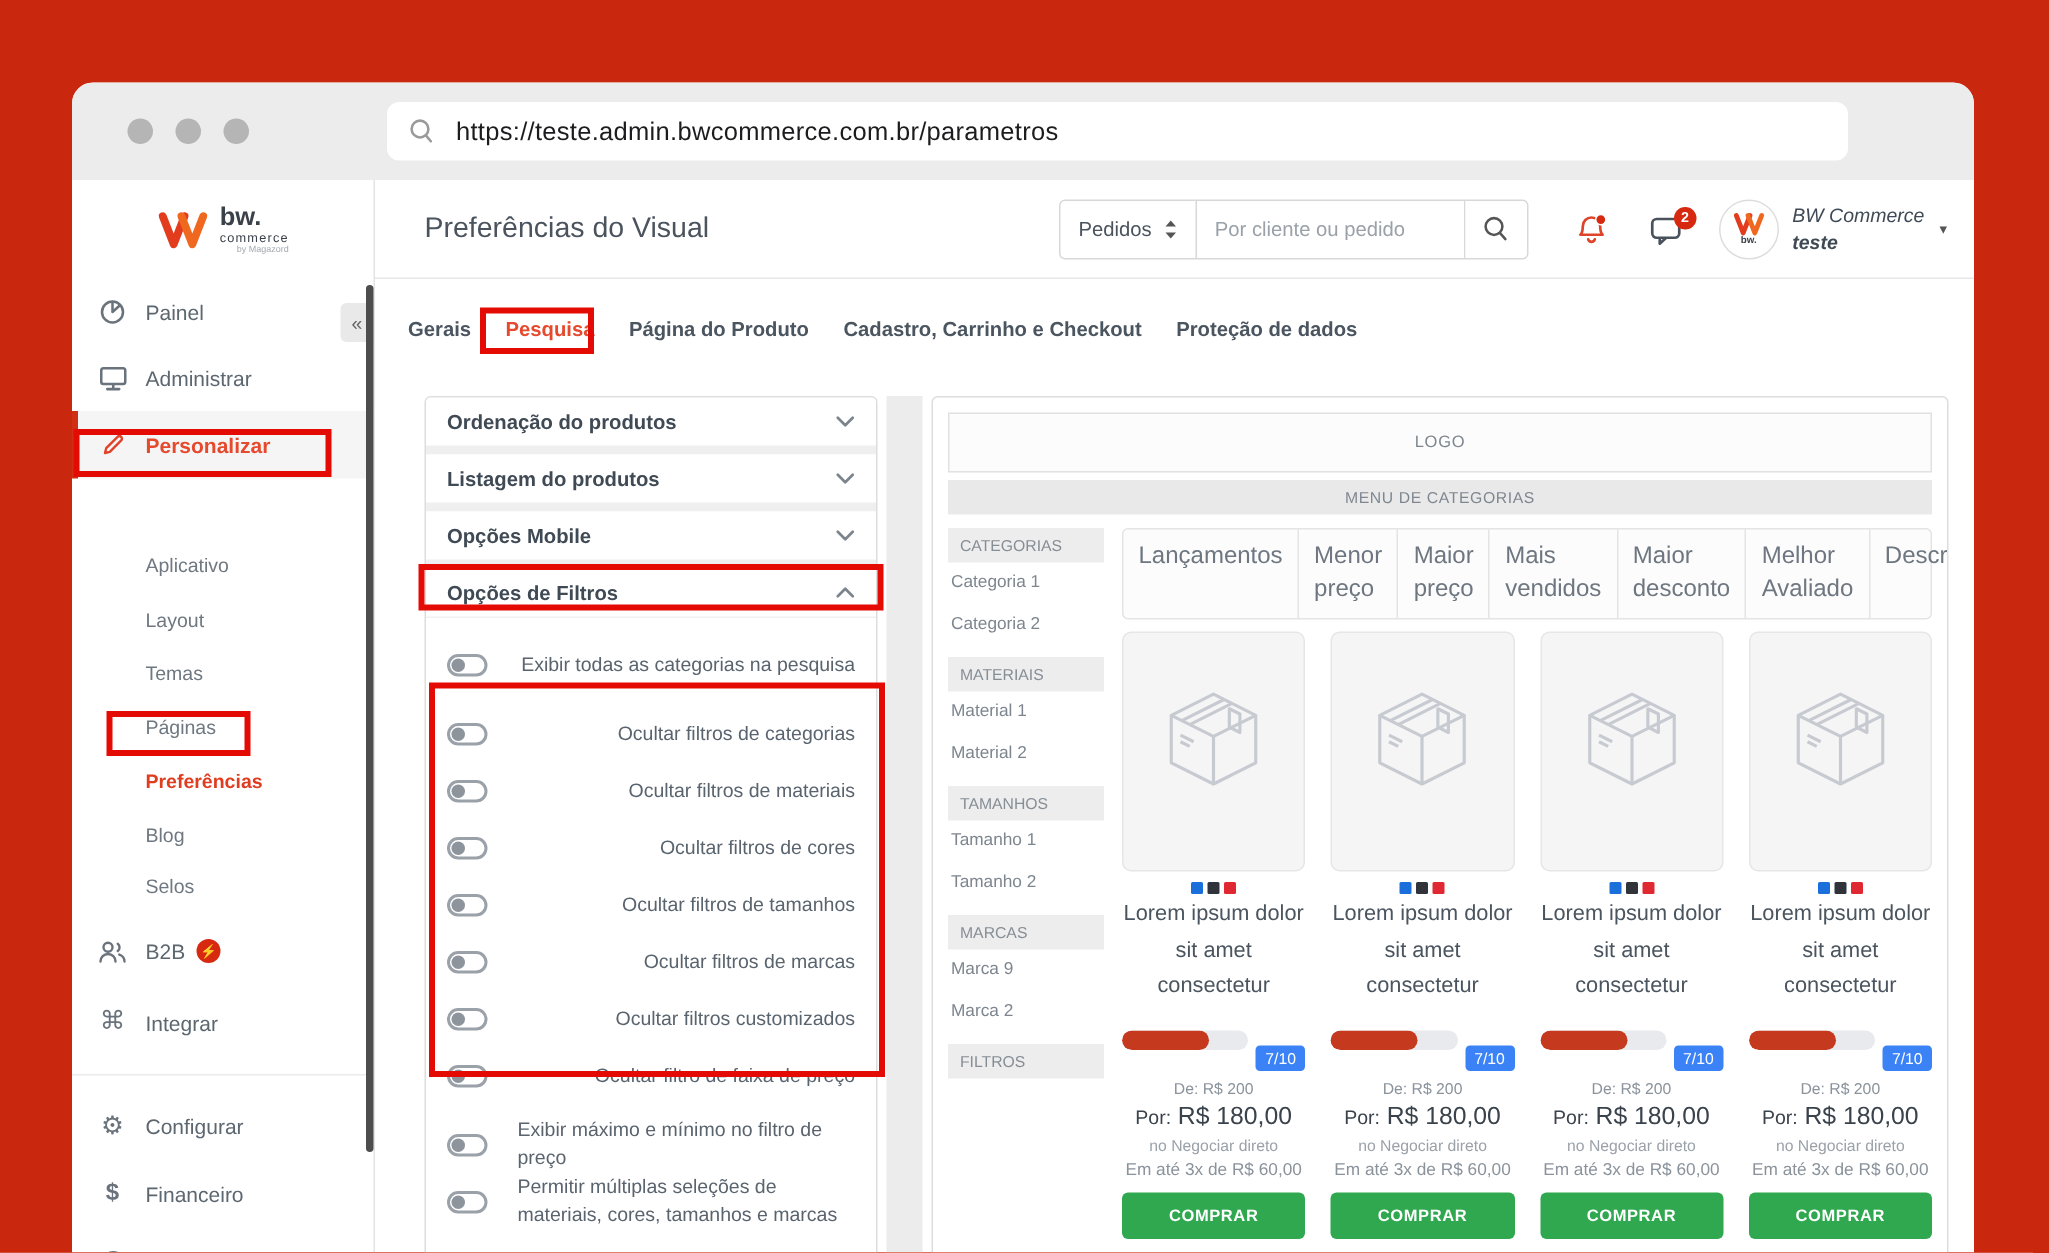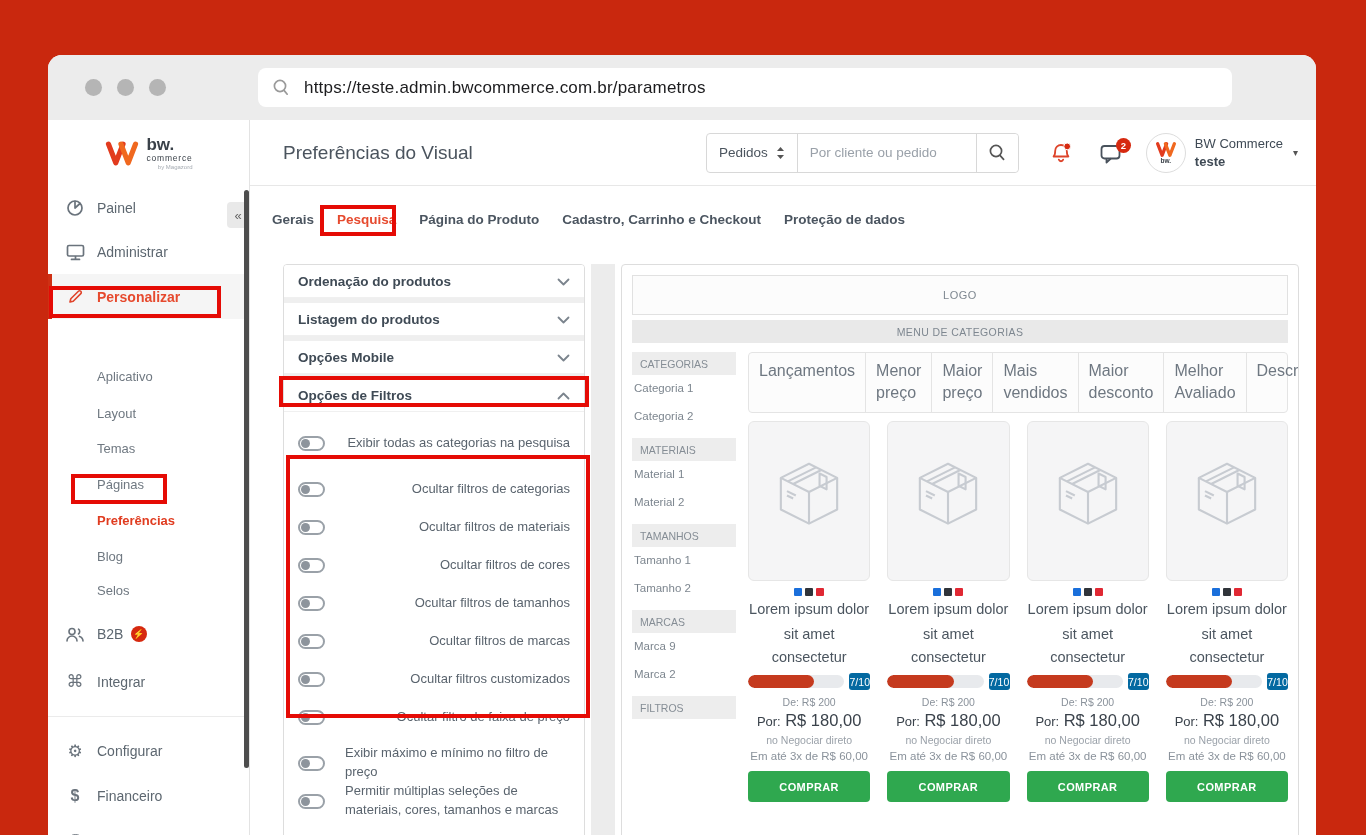--- a/index.html
+++ b/index.html
@@ -54,21 +54,21 @@
   .sg-btn{width:42px;height:100%;border:none;border-left:1px solid #d8d8d8;background:#fff;display:flex;
     align-items:center;justify-content:center;cursor:pointer;border-radius:0 4px 4px 0;}
   .hicon{position:relative;display:flex;align-items:center;justify-content:center;cursor:pointer;}
   .bell{margin-left:30px;}
   .chat{margin-left:26px;}
   .chat-badge{position:absolute;right:-9px;top:-4px;width:15px;height:15px;border-radius:50%;background:#d6290f;
     color:#fff;font-size:9.5px;display:flex;align-items:center;justify-content:center;font-weight:bold;}
   .avatar{margin-left:24px;width:40px;height:40px;border-radius:50%;border:1px solid #ddd;background:#fff;
     display:flex;flex-direction:column;align-items:center;justify-content:center;cursor:pointer;overflow:hidden;}
   .avatar .mini{font-size:6.5px;font-weight:bold;color:#3a4149;line-height:1;}
-  .account{margin-left:9px;line-height:1.35;cursor:pointer;}
+  .account{margin-left:9px;line-height:1.35;cursor:pointer;font-style:italic;}
   .acc-name{font-size:13px;color:#3f4a55;}
   .acc-env{font-size:13px;color:#3f4a55;font-weight:bold;}
   .acc-caret{margin-left:10px;color:#555;font-size:10px;cursor:pointer;}
 
   
   .tabs{display:flex;gap:19px;margin:18px 0 0 20px;height:30px;align-items:center;}
   .tab{font-size:13.5px;font-weight:bold;color:#4b5560;cursor:pointer;padding:4px 2px;}
   .tab.active{color:#e64a2e;}
 
   
@@ -111,22 +111,22 @@
   .pgrid{display:grid;grid-template-columns:repeat(4,1fr);gap:17px;}
   .pcard{display:flex;flex-direction:column;align-items:center;}
   .pimg{width:100%;height:160px;background:#f5f5f6;border:1px solid #e6e6e6;border-radius:6px;
     display:flex;align-items:center;justify-content:center;}
   .swatches{display:flex;gap:3px;margin-top:7px;}
   .swatch{width:8px;height:8px;border-radius:1px;}
   .ptitle{font-size:14.5px;color:#4b555f;text-align:center;line-height:1.6;margin-top:2px;}
   .prow{display:flex;align-items:center;gap:5px;width:100%;margin-top:4px;}
   .ptrack{flex:1;height:13px;border-radius:7px;background:#e8eaed;overflow:hidden;}
   .pfill{height:100%;border-radius:7px;background:#c53a1e;}
-  .pbadge{flex:none;width:21px;height:17px;border-radius:3px;background:#0369a1;color:#fff;font-size:10.5px;
-    display:flex;align-items:center;justify-content:center;}
+  .pbadge{flex:none;width:33px;height:17px;border-radius:3px;background:#3b82f6;color:#fff;font-size:10.5px;
+    display:flex;align-items:center;justify-content:center;margin-top:24px;}
   .pold{font-size:10.5px;color:#8a929b;margin-top:6px;}
   .pprice{margin-top:3px;color:#3a424b;}
   .pprice .pfx{font-size:13px;font-weight:normal;}
   .pprice .pval{font-size:16.5px;}
   .pnote{font-size:10.5px;color:#9aa1a9;margin-top:4px;}
   .pinst{font-size:11.5px;color:#8a929b;margin-top:4px;}
   .pbuy{width:100%;height:31px;margin-top:9px;border:none;border-radius:4px;background:#2fa84f;color:#fff;
     font-size:11px;font-weight:bold;letter-spacing:.4px;cursor:pointer;}
 
   

